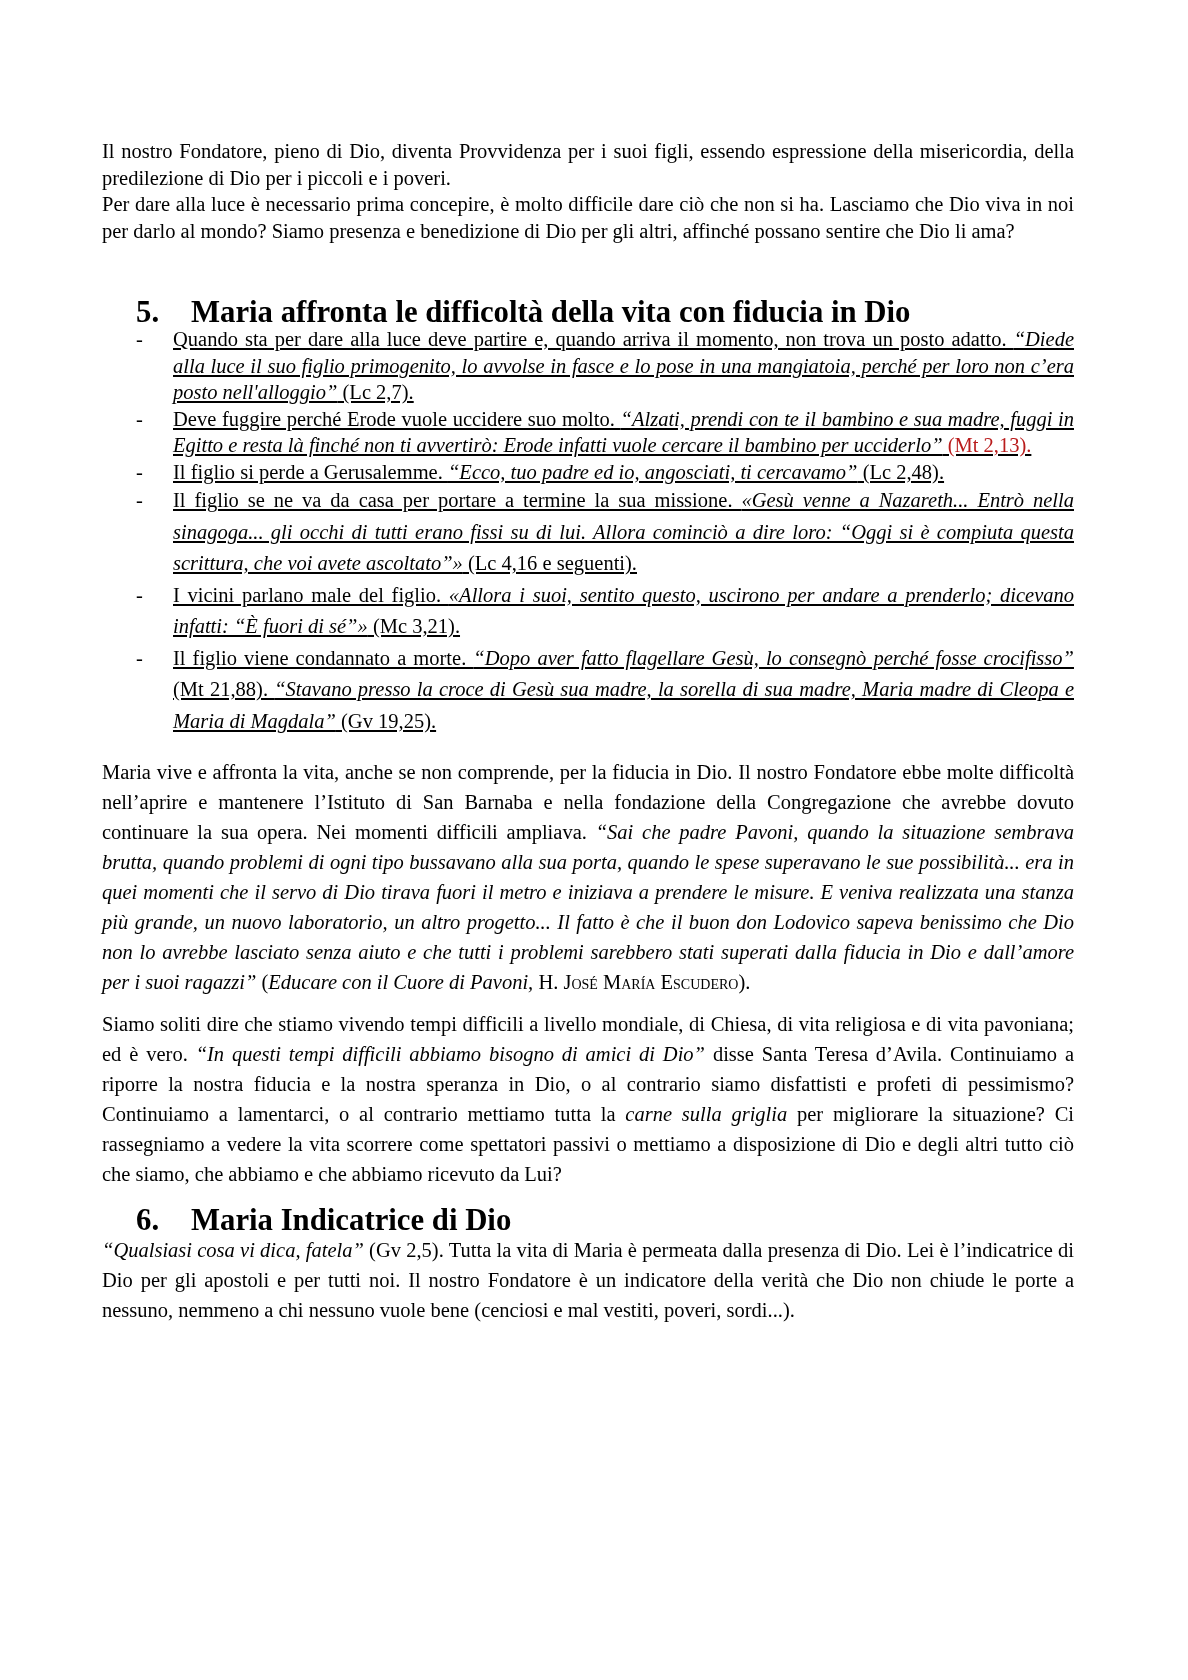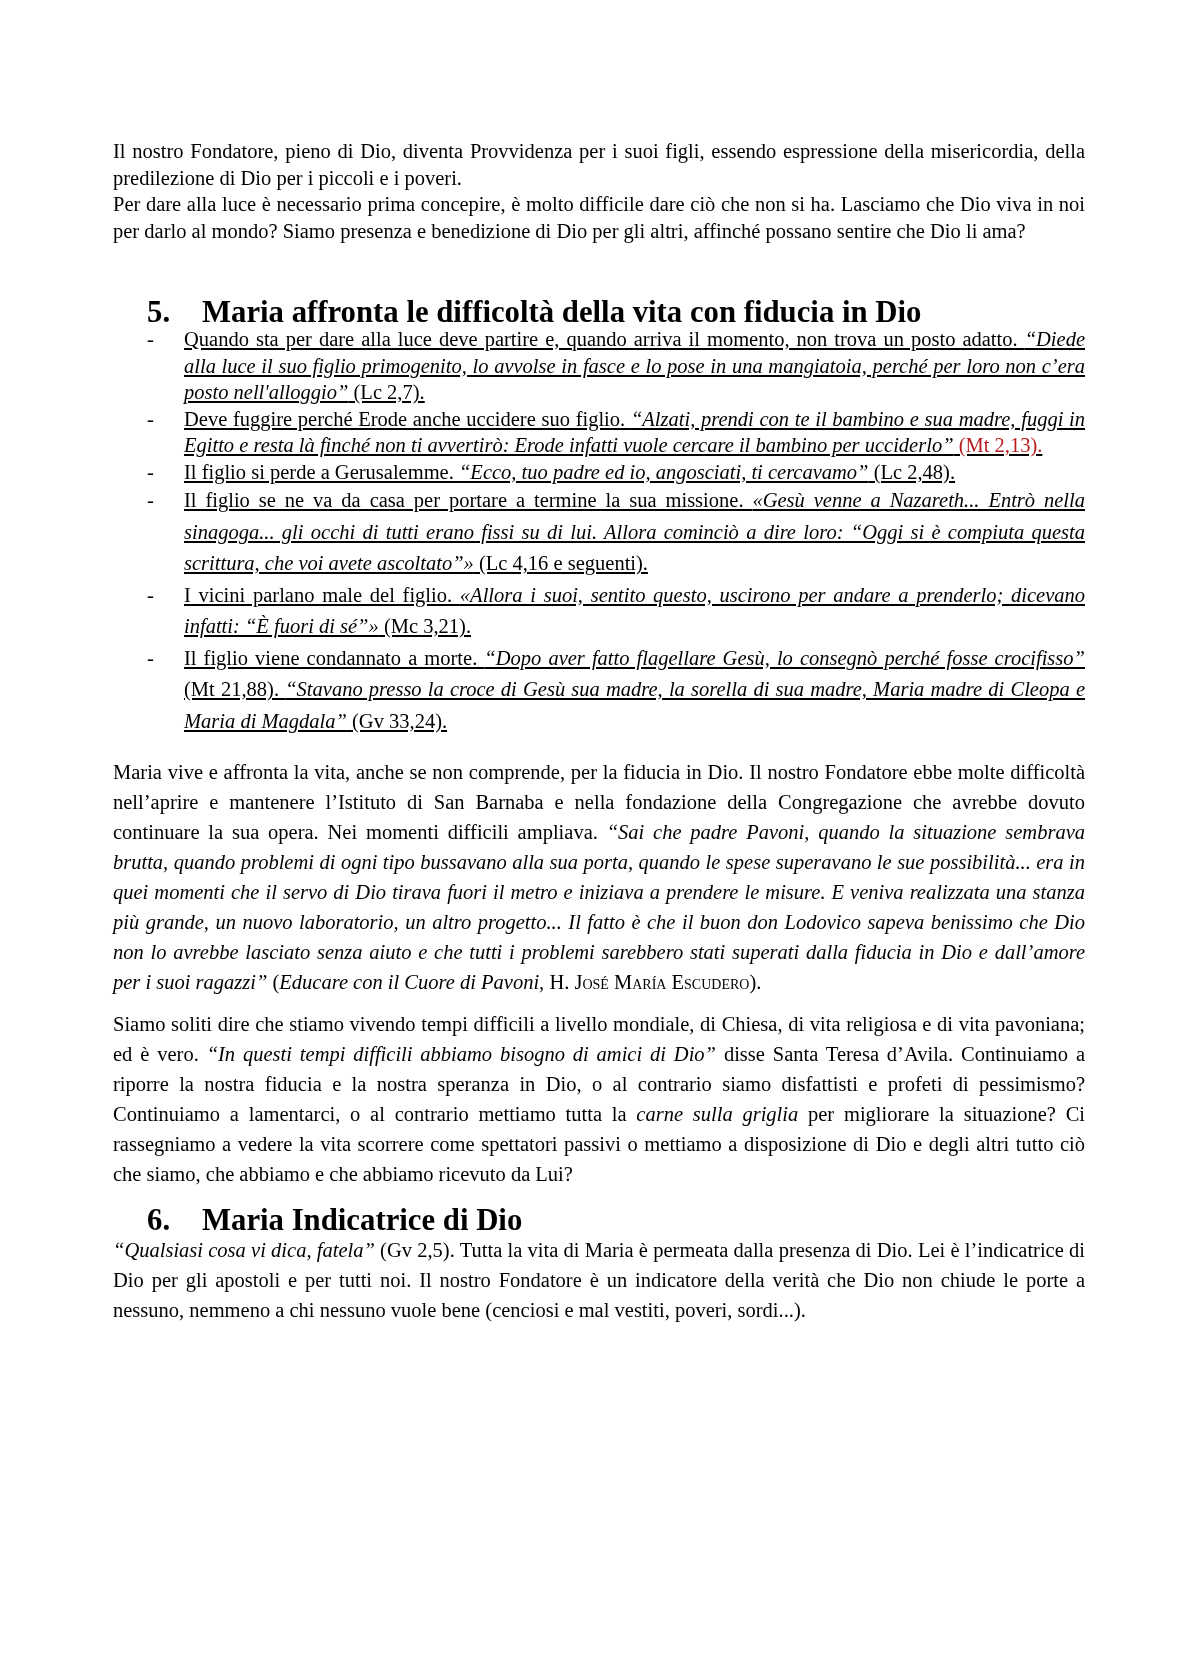--- a/index.html
+++ b/index.html
@@ -11,21 +11,21 @@
       width: 1188px;
       height: 1680px;
       position: relative;
       overflow: hidden;
       font-family: "Liberation Serif", "DejaVu Serif", serif;
       color: #000000;
       font-size: 20.5px;
     }
     .page {
       position: absolute;
-      left: 113px;
+      left: 102px;
       top: 138px;
       width: 972px;
     }
     p {
       margin: 0;
       text-align: justify;
       line-height: 26.5px;
     }
     i, .it { font-style: italic; }
     .cite-gray { color: #b91c1c; }
@@ -92,21 +92,21 @@
     <ul class="dash-list">
       <li>
         <span class="dash">-</span>
         <span class="body">
           <span>Quando sta per dare alla luce deve partire e, quando arriva il momento, non trova un posto adatto. </span><i>“Diede alla luce il suo figlio primogenito, lo avvolse in fasce e lo pose in una mangiatoia, perché per loro non c’era posto nell'alloggio”</i><span> (Lc 2,7).</span>
         </span>
       </li>
       <li>
         <span class="dash">-</span>
         <span class="body">
-          <span>Deve fuggire perché Erode anche uccidere suo figlio. </span><i>“Alzati, prendi con te il bambino e sua madre, fuggi in Egitto e resta là finché non ti avvertirò: Erode infatti vuole cercare il bambino per ucciderlo”</i><span class="cite-gray"> (Mt 2,13).</span>
+          <span>Deve fuggire perché Erode vuole uccidere suo molto. </span><i>“Alzati, prendi con te il bambino e sua madre, fuggi in Egitto e resta là finché non ti avvertirò: Erode infatti vuole cercare il bambino per ucciderlo”</i><span class="cite-gray"> (Mt 2,13).</span>
         </span>
       </li>
       <li>
         <span class="dash">-</span>
         <span class="body">
           <span>Il figlio si perde a Gerusalemme. </span><i>“Ecco, tuo padre ed io, angosciati, ti cercavamo”</i><span> (Lc 2,48).</span>
         </span>
       </li>
       <li class="tall">
         <span class="dash">-</span>
@@ -116,21 +116,21 @@
       </li>
       <li class="tall">
         <span class="dash">-</span>
         <span class="body">
           <span>I vicini parlano male del figlio. </span><i>«Allora i suoi, sentito questo, uscirono per andare a prenderlo; dicevano infatti: “È fuori di sé”»</i><span> (Mc 3,21).</span>
         </span>
       </li>
       <li class="tall">
         <span class="dash">-</span>
         <span class="body">
-          <span>Il figlio viene condannato a morte. </span><i>“Dopo aver fatto flagellare Gesù, lo consegnò perché fosse crocifisso”</i><span> (Mt 21,88). </span><i>“Stavano presso la croce di Gesù sua madre, la sorella di sua madre, Maria madre di Cleopa e Maria di Magdala”</i><span> (Gv 33,24).</span>
+          <span>Il figlio viene condannato a morte. </span><i>“Dopo aver fatto flagellare Gesù, lo consegnò perché fosse crocifisso”</i><span> (Mt 21,88). </span><i>“Stavano presso la croce di Gesù sua madre, la sorella di sua madre, Maria madre di Cleopa e Maria di Magdala”</i><span> (Gv 19,25).</span>
         </span>
       </li>
     </ul>
 
     <p class="para" style="margin-top:20px;">
       <span>Maria vive e affronta la vita, anche se non comprende, per la fiducia in Dio. Il nostro Fondatore ebbe molte difficoltà nell’aprire e mantenere l’Istituto di San Barnaba e nella fondazione della Congregazione che avrebbe dovuto continuare la sua opera. Nei momenti difficili ampliava. </span><i>“Sai che padre Pavoni, quando la situazione sembrava brutta, quando problemi di ogni tipo bussavano alla sua porta, quando le spese superavano le sue possibilità... era in quei momenti che il servo di Dio tirava fuori il metro e iniziava a prendere le misure. E veniva realizzata una stanza più grande, un nuovo laboratorio, un altro progetto... Il fatto è che il buon don Lodovico sapeva benissimo che Dio non lo avrebbe lasciato senza aiuto e che tutti i problemi sarebbero stati superati dalla fiducia in Dio e dall’amore per i suoi ragazzi”</i><span> (</span><i>Educare con il Cuore di Pavoni,</i><span> H. </span><span class="sc">José María Escudero</span><span>).</span>
     </p>
 
     <p class="para" style="margin-top:12px;">
       <span>Siamo soliti dire che stiamo vivendo tempi difficili a livello mondiale, di Chiesa, di vita religiosa e di vita pavoniana; ed è vero. </span><i>“In questi tempi difficili abbiamo bisogno di amici di Dio”</i><span> disse Santa Teresa d’Avila. Continuiamo a riporre la nostra fiducia e la nostra speranza in Dio, o al contrario siamo disfattisti e profeti di pessimismo? Continuiamo a lamentarci, o al contrario mettiamo tutta la </span><i>carne sulla griglia</i><span> per migliorare la situazione? Ci rassegniamo a vedere la vita scorrere come spettatori passivi o mettiamo a disposizione di Dio e degli altri tutto ciò che siamo, che abbiamo e che abbiamo ricevuto da Lui?</span>

